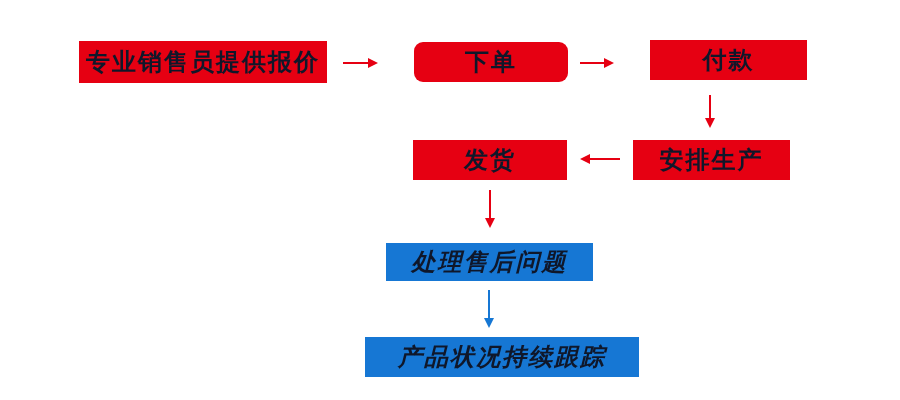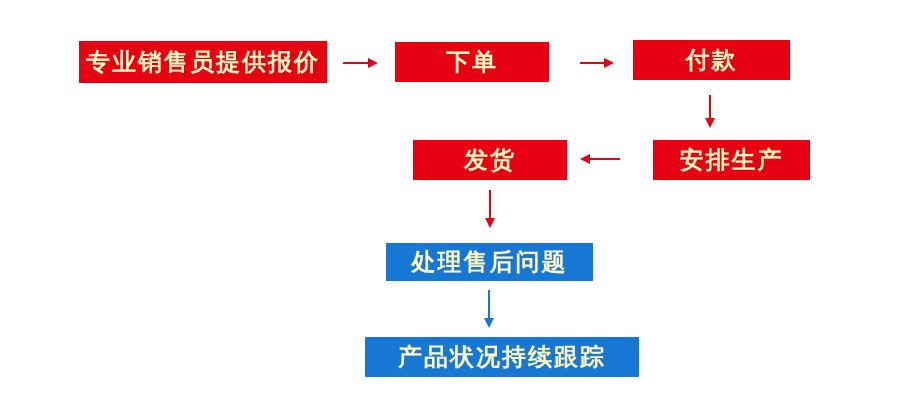--- a/index.html
+++ b/index.html
@@ -13,35 +13,35 @@
     width: 900px;
     height: 400px;
     background: #ffffff;
     overflow: hidden;
   }
   .node {
     position: absolute;
     display: flex;
     align-items: center;
     justify-content: center;
-    color: #fef9c3;
+    color: #0f172a;
     font-size: 24px;
     font-weight: bold;
     letter-spacing: 2px;
     white-space: nowrap;
     box-sizing: border-box;
   }
   .node.red  { background: var(--red); }
-  .node.blue { background: var(--blue); }
+  .node.blue { background: var(--blue); font-style: italic; }
 
   #node-quote      { left: 79px;  top: 41px;  width: 248px; height: 42px; }
-  #node-order      { left: 395px; top: 42px;  width: 154px; height: 40px; }
-  #node-payment    { left: 633px; top: 40px;  width: 157px; height: 40px; }
+  #node-order      { left: 414px; top: 42px;  width: 154px; height: 40px; border-radius: 9px; }
+  #node-payment    { left: 650px; top: 40px;  width: 157px; height: 40px; }
   #node-shipping   { left: 413px; top: 140px; width: 154px; height: 40px; text-align: center; }
-  #node-production { left: 633px; top: 140px; width: 157px; height: 40px; margin-left: 20px; }
+  #node-production { left: 633px; top: 140px; width: 157px; height: 40px; }
   #node-aftersales { left: 386px; top: 243px; width: 207px; height: 38px; }
   #node-tracking   { left: 365px; top: 337px; width: 274px; height: 40px; }
 
   .arrow {
     position: absolute;
     color: var(--red);
   }
   .arrow.blue { color: var(--blue); }
   .arrow.right, .arrow.left { height: 2px; background-color: currentColor; }
   .arrow.down { width: 2px; background-color: currentColor; }

